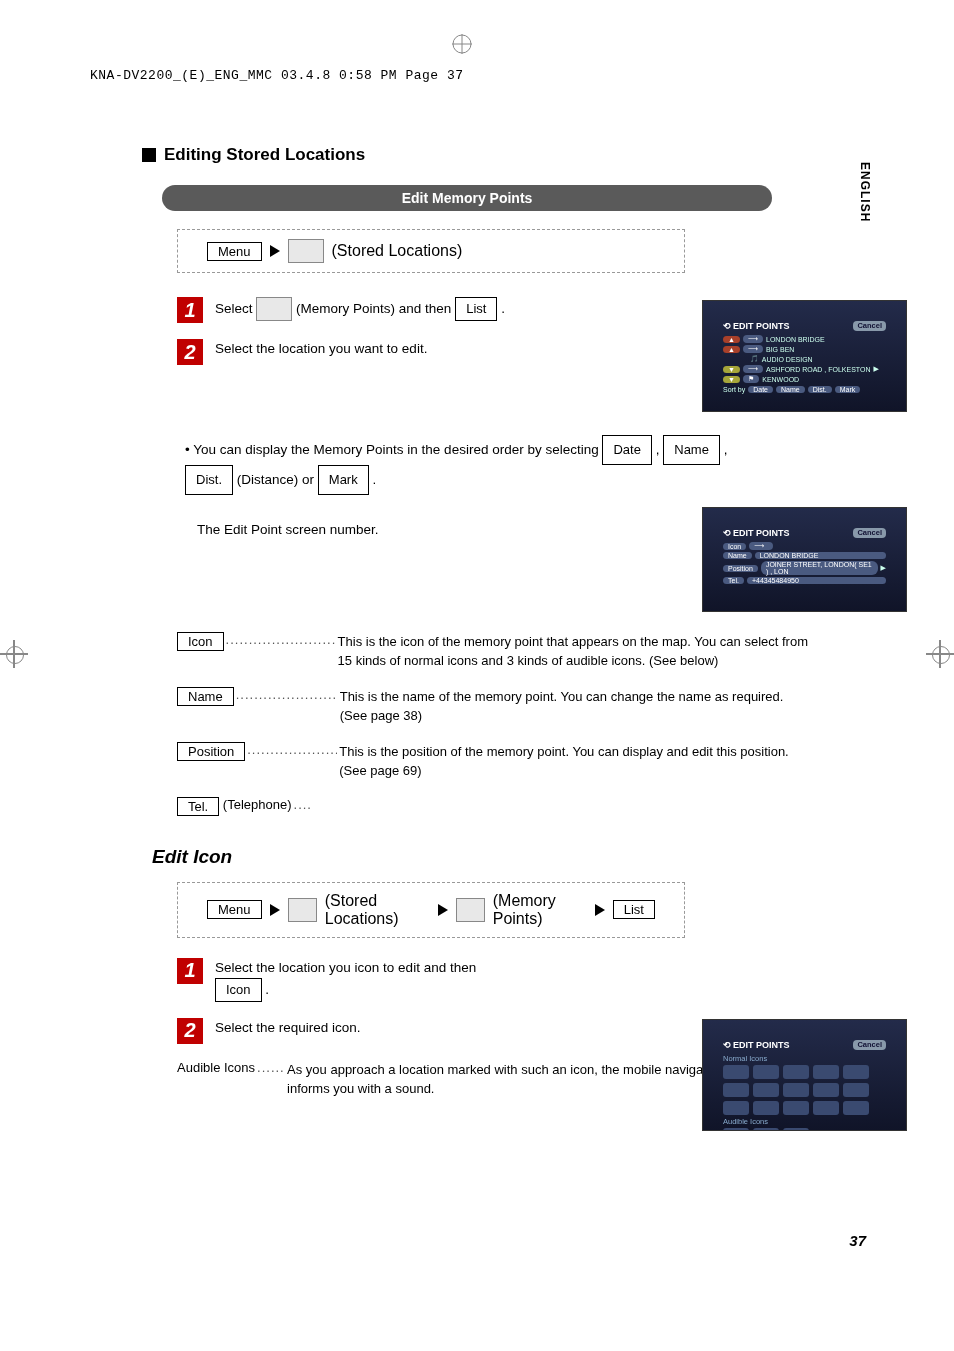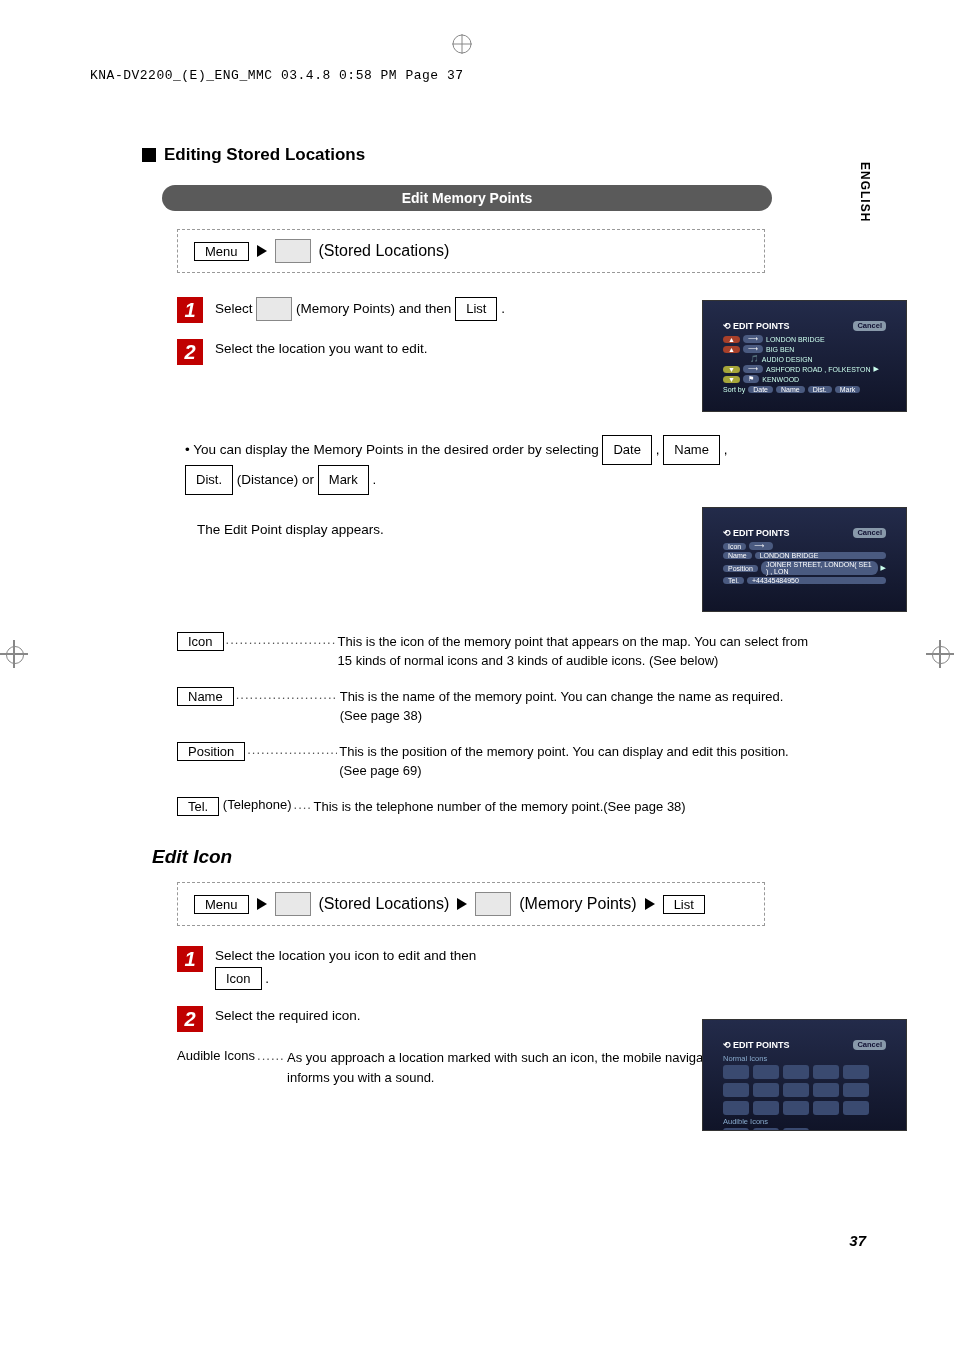--- a/index.html
+++ b/index.html
@@ -70,22 +70,22 @@
     text-align: center;
     padding: 5px 0;
     font-size: 14px;
     font-weight: bold;
     margin-bottom: 18px;
     border-radius: 13px;
   }
   .dashed-strip {
     border: 1px dashed #999;
     margin-left: 35px;
-    width: 588px;
-    padding: 9px 16px;
+    width: 508px;
+    padding: 9px 29px;
     display: flex;
     align-items: center;
     gap: 8px;
     box-sizing: border-box;
   }
   .mini-btn, .boxed {
     border: 1px solid #000;
     padding: 1px 10px;
     font-size: 13px;
     display: inline-flex;
@@ -357,21 +357,21 @@
           <span class="pill">Name</span>
           <span class="pill" style="flex:1;">LONDON BRIDGE</span>
         </div>
       <div class="shot-row"><span class="pill">Position</span><span class="pill" style="flex:1;">JOINER STREET,  LONDON( SE1 ) , LON</span>▶</div>
       <div class="shot-row">
           <span class="pill">Tel.</span>
           <span class="pill" style="flex:1;">+44345484950</span>
         </div>
     </div>
 
-    <div class="body-text" style="margin-top:24px;">The Edit Point display appears.</div>
+    <div class="body-text" style="margin-top:24px;">The Edit Point screen number.</div>
 
     <div style="margin-top:90px;">
       <div class="def-row">
         <span class="boxed">Icon</span>
         <span class="def-dots" style="width:110px;">.............................</span>
         <span class="def-text">This is the icon of the memory point that appears on the map. You can select from 15 kinds of normal icons and 3 kinds of audible icons. (See below)</span>
       </div>
       <div class="def-row" style="margin-top:16px;">
         <span class="boxed">Name</span>
         <span class="def-dots" style="width:102px;">.............................</span>
@@ -379,21 +379,20 @@
       </div>
       <div class="def-row" style="margin-top:16px;">
         <span class="boxed">Position</span>
         <span class="def-dots" style="width:90px;">..........................</span>
         <span class="def-text">This is the position of the memory point. You can display and edit this position. (See page 69)</span>
       </div>
       <div class="def-row" style="margin-top:16px;">
         <span class="boxed">Tel.</span>
         &nbsp;<span>(Telephone) </span>
         <span class="def-dots" style="width:18px;">......</span>
-        <span class="def-text">This is the telephone number of the memory point.(See page 38)</span>
       </div>
     </div>
 
     <div class="subheading">Edit Icon</div>
 
     <div class="dashed-strip">
       <span class="mini-btn">Menu</span>
       <span class="play"></span>
       <span class="icon-slot"></span>
       <span>(Stored Locations)</span>

